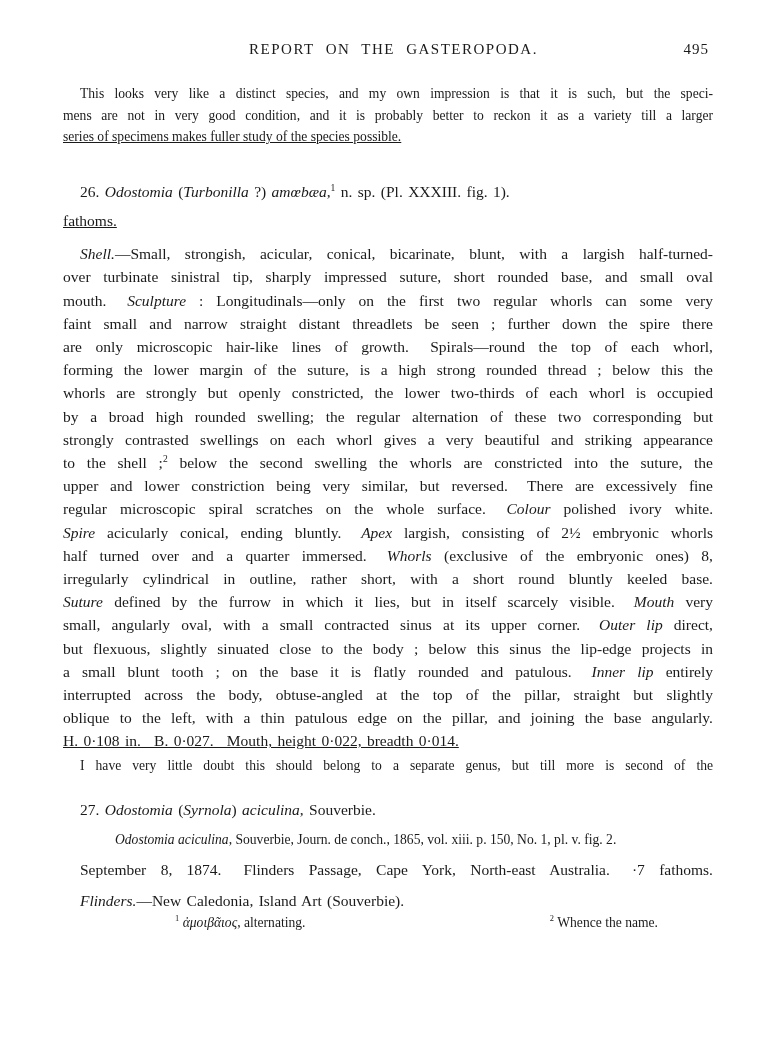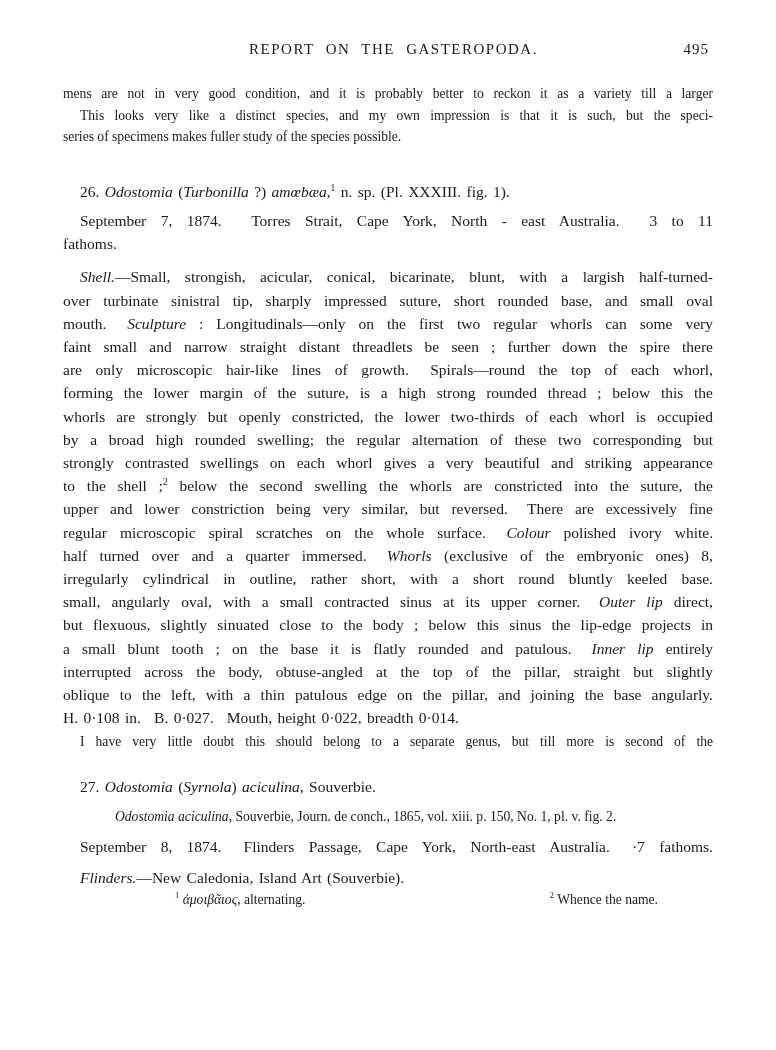--- a/index.html
+++ b/index.html
@@ -34,21 +34,21 @@
   }
   .text-body{
     margin:0 63px;
   }
   .block{overflow:visible;}
   .block.small{font-size:13.6px;line-height:21.6px;}
   .block.main{font-size:15.5px;line-height:23.2px;word-spacing:1.5px;}
   .block.syn{padding-left:52px;}
   .line{text-align:left;}
   .block.just .line{text-align:justify;text-align-last:justify;}
-  .block.just .line.lastleft{text-align-last:left;}
+  .block.just .line.lastleft{text-align-last:left;text-decoration:underline;}
   .line.ind{text-indent:17px;}
   i{font-style:italic;}
   sup{font-size:62%;vertical-align:super;line-height:0;}
   .footnotes{
     display:flex;
     justify-content:space-between;
     padding-left:112px;
     padding-right:55px;
     font-size:12.8px;
     line-height:18px;
@@ -57,46 +57,47 @@
 </head>
 <body>
 
 <div class="page">
   <div class="header">
     <span class="running-title">REPORT ON THE GASTEROPODA.</span>
     <span class="page-number">495</span>
   </div>
   <div class="text-body">
       <div class="block small just" style="margin-top: 22px;">
+        <div class="line ind">This looks very like a distinct species, and my own impression is that it is such, but the speci-</div>
         <div class="line">mens are not in very good condition, and it is probably better to reckon it as a variety till a larger</div>
-        <div class="line ind">This looks very like a distinct species, and my own impression is that it is such, but the speci-</div>
         <div class="line lastleft">series of specimens makes fuller study of the species possible.</div>
       </div>
       <div class="block main" style="margin-top: 32px;">
         <div class="line ind">26. <i>Odostomia</i> (<i>Turbonilla</i> ?) <i>amœbæa</i>,<sup>1</sup> n. sp. (Pl. XXXIII. fig. 1).</div>
       </div>
       <div class="block main just" style="margin-top: 6px;">
-        <div class="line ind">September 7, 1874.  Torres Strait, Cape York, North - east Australia.  3 to 11</div>
         <div class="line lastleft">fathoms.</div>
       </div>
       <div class="block main just" style="margin-top: 10px;">
         <div class="line ind"><i>Shell.</i>—Small, strongish, acicular, conical, bicarinate, blunt, with a largish half-turned-</div>
         <div class="line">over turbinate sinistral tip, sharply impressed suture, short rounded base, and small oval</div>
         <div class="line">mouth.  <i>Sculpture</i> : Longitudinals—only on the first two regular whorls can some very</div>
         <div class="line">faint small and narrow straight distant threadlets be seen ; further down the spire there</div>
         <div class="line">are only microscopic hair-like lines of growth.  Spirals—round the top of each whorl,</div>
         <div class="line">forming the lower margin of the suture, is a high strong rounded thread ; below this the</div>
         <div class="line">whorls are strongly but openly constricted, the lower two-thirds of each whorl is occupied</div>
         <div class="line">by a broad high rounded swelling; the regular alternation of these two corresponding but</div>
         <div class="line">strongly contrasted swellings on each whorl gives a very beautiful and striking appearance</div>
         <div class="line">to the shell ;<sup>2</sup> below the second swelling the whorls are constricted into the suture, the</div>
         <div class="line">upper and lower constriction being very similar, but reversed.  There are excessively fine</div>
         <div class="line">regular microscopic spiral scratches on the whole surface.  <i>Colour</i> polished ivory white.</div>
+        <div class="line"><i>Spire</i> acicularly conical, ending bluntly.  <i>Apex</i> largish, consisting of 2½ embryonic whorls</div>
         <div class="line">half turned over and a quarter immersed.  <i>Whorls</i> (exclusive of the embryonic ones) 8,</div>
         <div class="line">irregularly cylindrical in outline, rather short, with a short round bluntly keeled base.</div>
+        <div class="line"><i>Suture</i> defined by the furrow in which it lies, but in itself scarcely visible.  <i>Mouth</i> very</div>
         <div class="line">small, angularly oval, with a small contracted sinus at its upper corner.  <i>Outer lip</i> direct,</div>
         <div class="line">but flexuous, slightly sinuated close to the body ; below this sinus the lip-edge projects in</div>
         <div class="line">a small blunt tooth ; on the base it is flatly rounded and patulous.  <i>Inner lip</i> entirely</div>
         <div class="line">interrupted across the body, obtuse-angled at the top of the pillar, straight but slightly</div>
         <div class="line">oblique to the left, with a thin patulous edge on the pillar, and joining the base angularly.</div>
         <div class="line lastleft">H. 0·108 in.  B. 0·027.  Mouth, height 0·022, breadth 0·014.</div>
       </div>
       <div class="block small just" style="margin-top: 2px;">
         <div class="line ind">I have very little doubt this should belong to a separate genus, but till more is second of the</div>
       </div>

